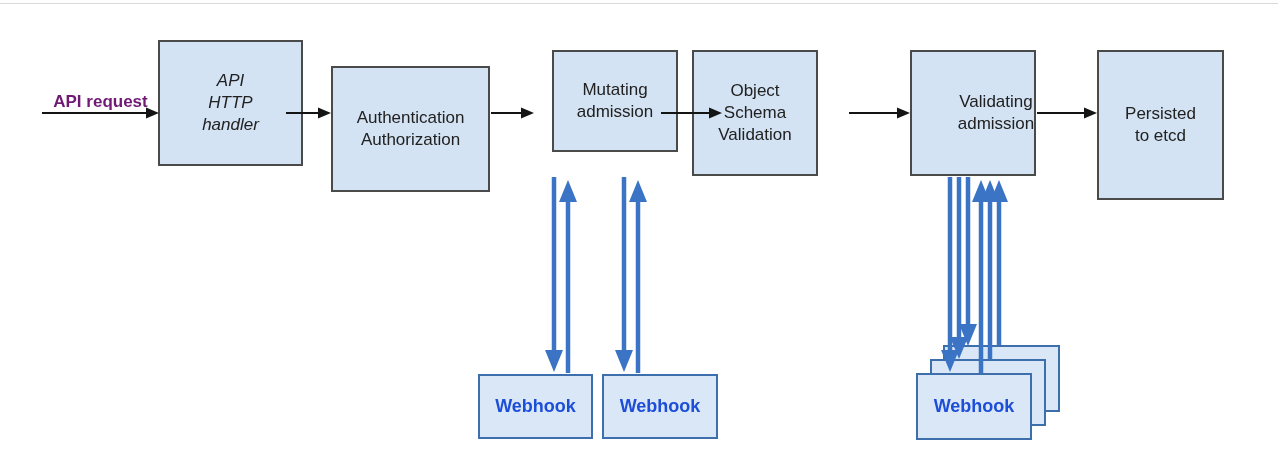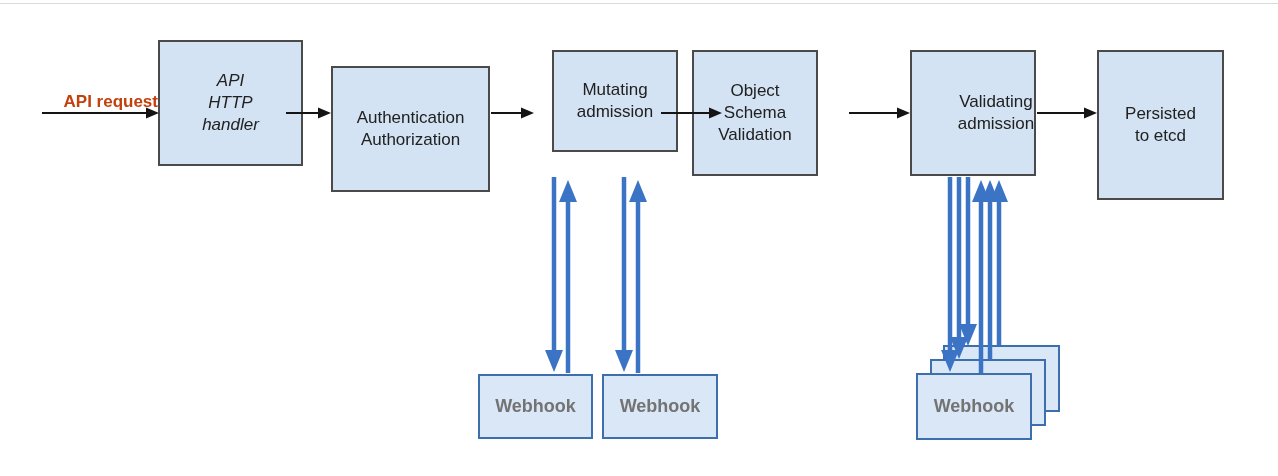--- a/index.html
+++ b/index.html
@@ -53,39 +53,39 @@
   #node-5 { left: 1097px; top: 50px; width: 127px; height: 150px; }
 
   .webhook {
     position: absolute;
     display: flex;
     align-items: center;
     justify-content: center;
     text-align: center;
     background: var(--webhook-fill);
     border: 2px solid var(--webhook-border);
-    color: #737373;
+    color: #1d4ed8;
     font-size: 18px;
     font-weight: bold;
     z-index: 2;
   }
   #wh-m0 { left: 478px; top: 374px; width: 115px; height: 65px; }
   #wh-m1 { left: 602px; top: 374px; width: 116px; height: 65px; }
   #wh-v-back  { left: 943px; top: 345px; width: 117px; height: 67px; z-index: 2; }
   #wh-v-mid   { left: 930px; top: 359px; width: 116px; height: 67px; z-index: 3; }
   #wh-v-front { left: 916px; top: 373px; width: 116px; height: 67px; z-index: 4; }
 
   .api-request-label {
     position: absolute;
     left: 43px; top: 92px;
     width: 115px;
-    color: #c2410c;
+    color: #701a75;
     font-size: 17px;
     font-weight: bold;
-    text-align: right;
+    text-align: center;
     z-index: 1;
   }
 
   .arrow-layer {
     position: absolute;
     left: 0; top: 0;
     width: 1278px; height: 476px;
     z-index: 5;
     pointer-events: none;
   }

